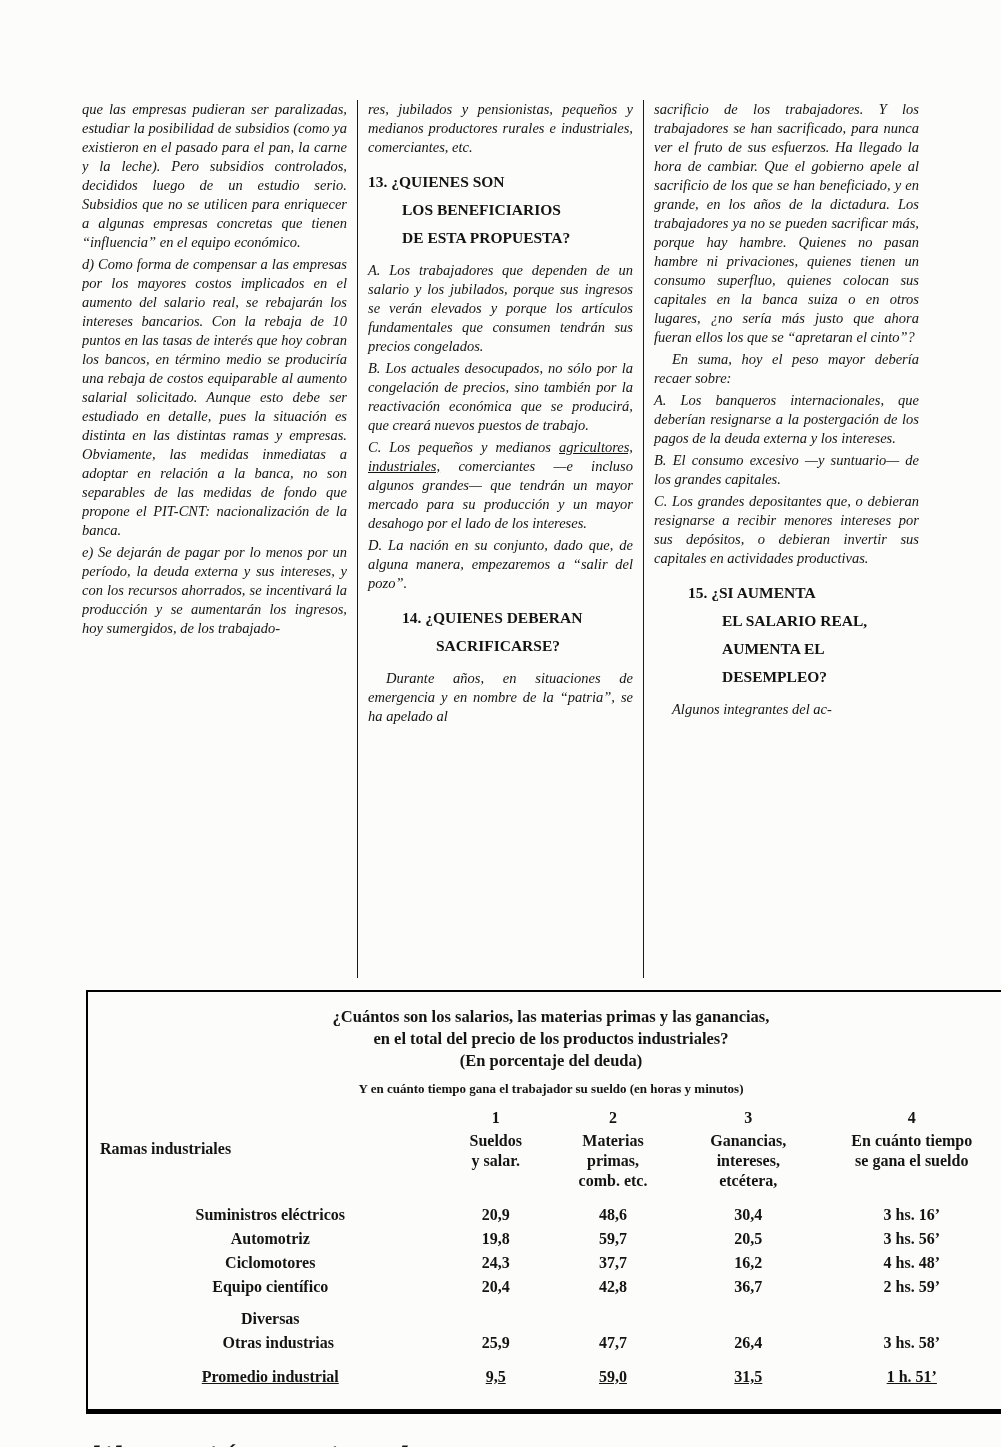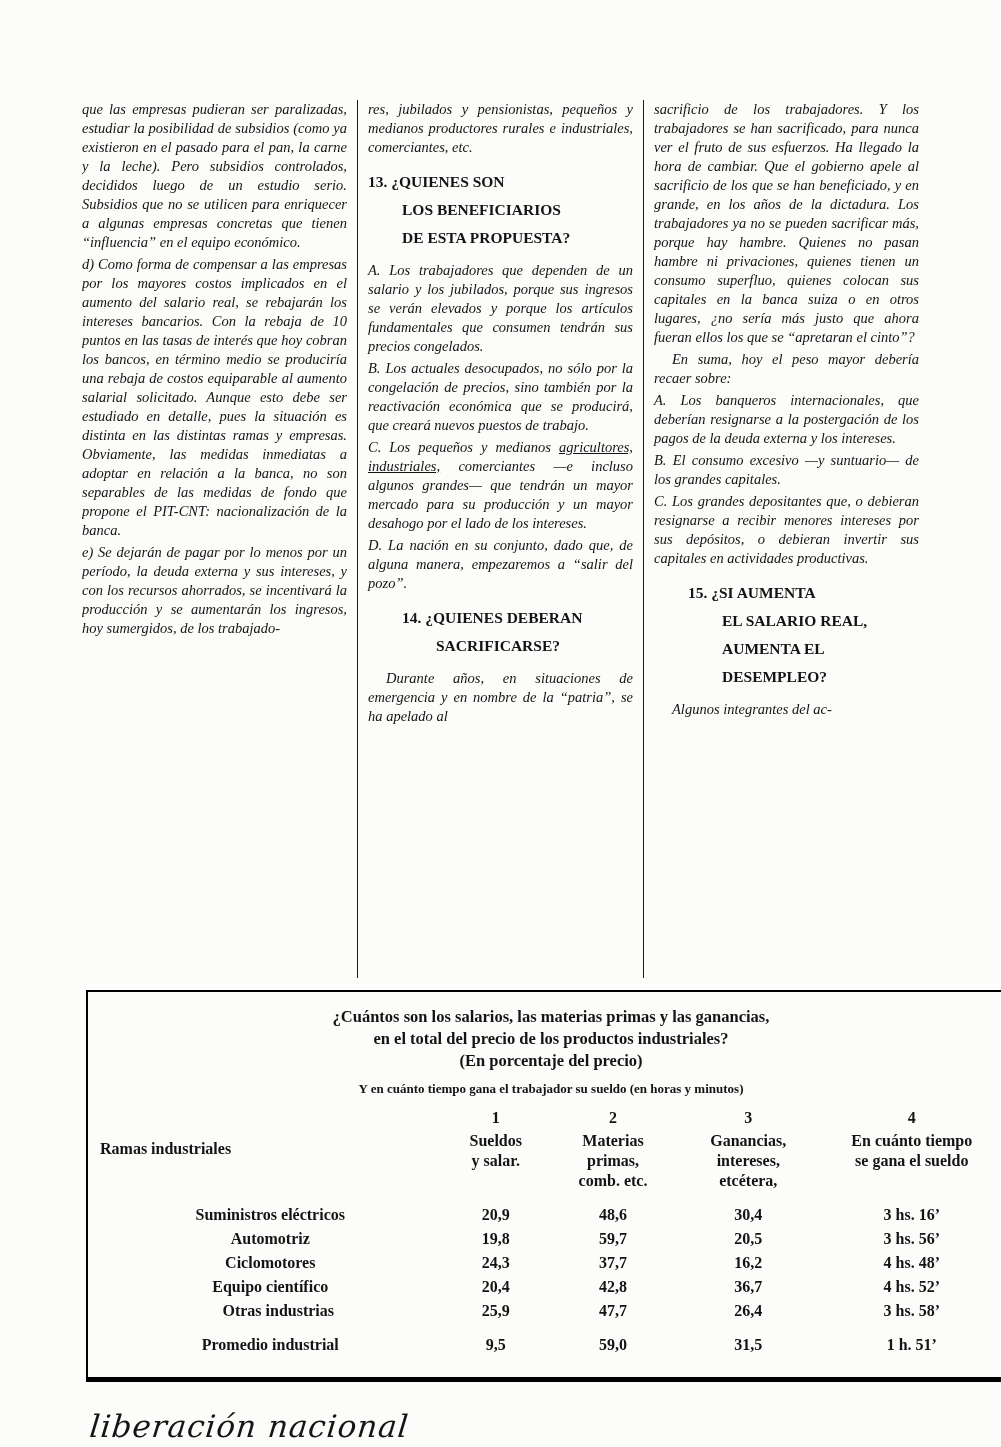--- a/index.html
+++ b/index.html
@@ -53,21 +53,21 @@
   table.stats { border-collapse: collapse; width: 100%; margin-top: 10px; table-layout: fixed; }
   table.stats td { font-size: 16px; vertical-align: top; padding: 2px 0; }
   .numrow td { text-align: center; font-size: 17px; padding-top: 6px; }
   .hdrrow td { white-space: pre-line; text-align: center; line-height: 20px; padding-top: 4px; }
   .hdrrow td.rowlabel { text-align: left; padding-top: 10px; }
   tbody td { text-align: center; line-height: 20px; }
   tbody td.rowlabel { text-align: center; }
   tr.firstdata td { padding-top: 12px; }
   tr.grouprow td { padding-top: 10px; }
   td.subitem { padding-left: 16px !important; }
-  tr.promedio td { padding-top: 12px; padding-bottom: 4px; }
+  tr.promedio td { padding-top: 12px; padding-bottom: 4px; text-decoration: underline; }
 
   
   .footer { display: flex; align-items: baseline; gap: 20px; margin: 26px 0 0 8px; }
   .logo {
     font-family: "DejaVu Serif", serif;
     font-style: italic;
     font-size: 31px;
     letter-spacing: 1px;
     transform: skewX(-6deg);
     display: inline-block;
@@ -116,21 +116,21 @@
 DESEMPLEO?</h3>
       <p class="para indent">Algunos integrantes del ac-</p>
     </div>
 
   </div>
 
   <div class="tablebox">
     <div class="tbl-title">
       <div>¿Cuántos son los salarios, las materias primas y las ganancias,</div>
       <div>en el total del precio de los productos industriales?</div>
-      <div>(En porcentaje del precio)</div>
+      <div>(En porcentaje del deuda)</div>
     </div>
     <div class="tbl-subtitle">Y en cuánto tiempo gana el trabajador su sueldo (en horas y minutos)</div>
 
     <table class="stats">
       <colgroup>
         <col style="width:302px">
           <col style="width:98px">
           <col style="width:110px">
           <col style="width:130px">
           <col style="width:160px">
@@ -177,21 +177,28 @@
           <td>24,3</td>
           <td>37,7</td>
           <td>16,2</td>
           <td>4 hs. 48’</td>
         </tr>
         <tr>
           <td class="rowlabel">Equipo científico</td>
           <td>20,4</td>
           <td>42,8</td>
           <td>36,7</td>
-          <td>4 hs. 52’</td>
+          <td>2 hs. 59’</td>
+        </tr>
+        <tr class="grouprow">
+          <td class="rowlabel">Diversas</td>
+          <td></td>
+          <td></td>
+          <td></td>
+          <td></td>
         </tr>
         <tr>
           <td class="rowlabel subitem">Otras industrias</td>
           <td>25,9</td>
           <td>47,7</td>
           <td>26,4</td>
           <td>3 hs. 58’</td>
         </tr>
         <tr class="promedio">
           <td class="rowlabel">Promedio industrial</td>

